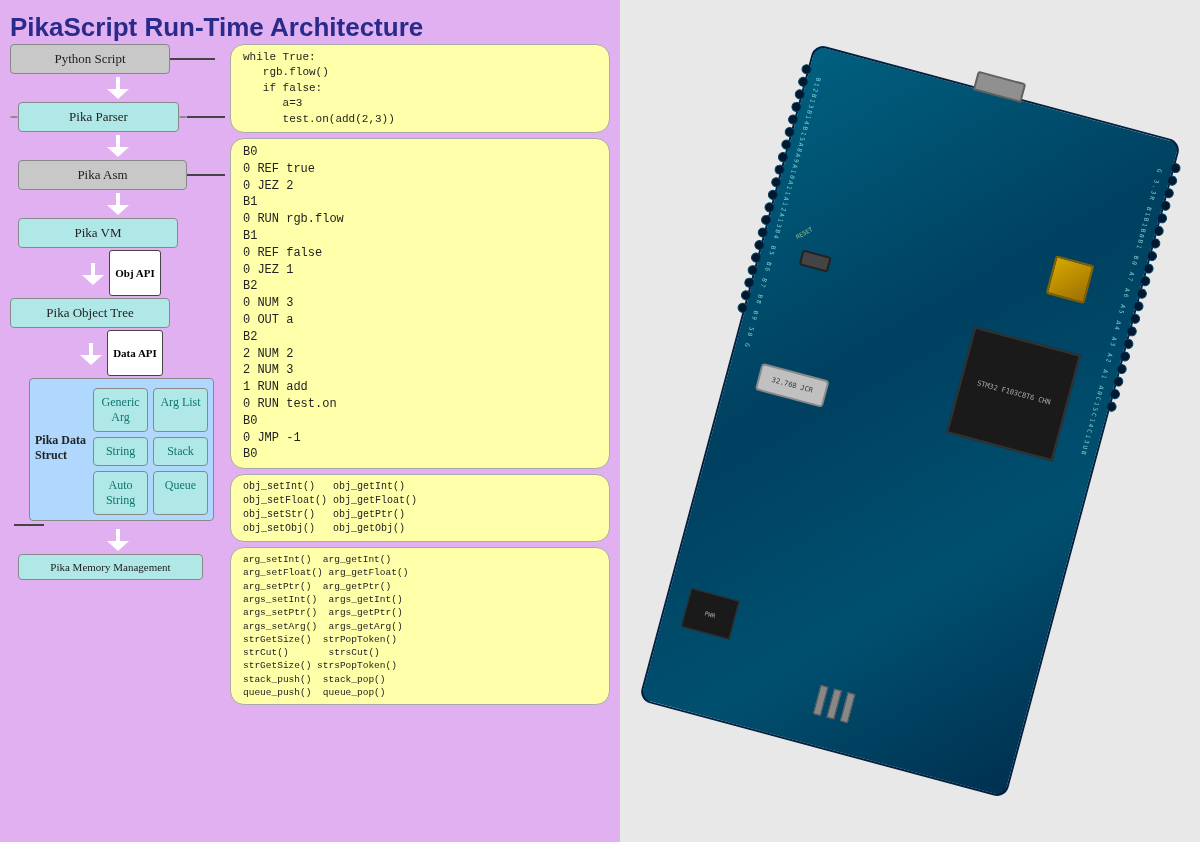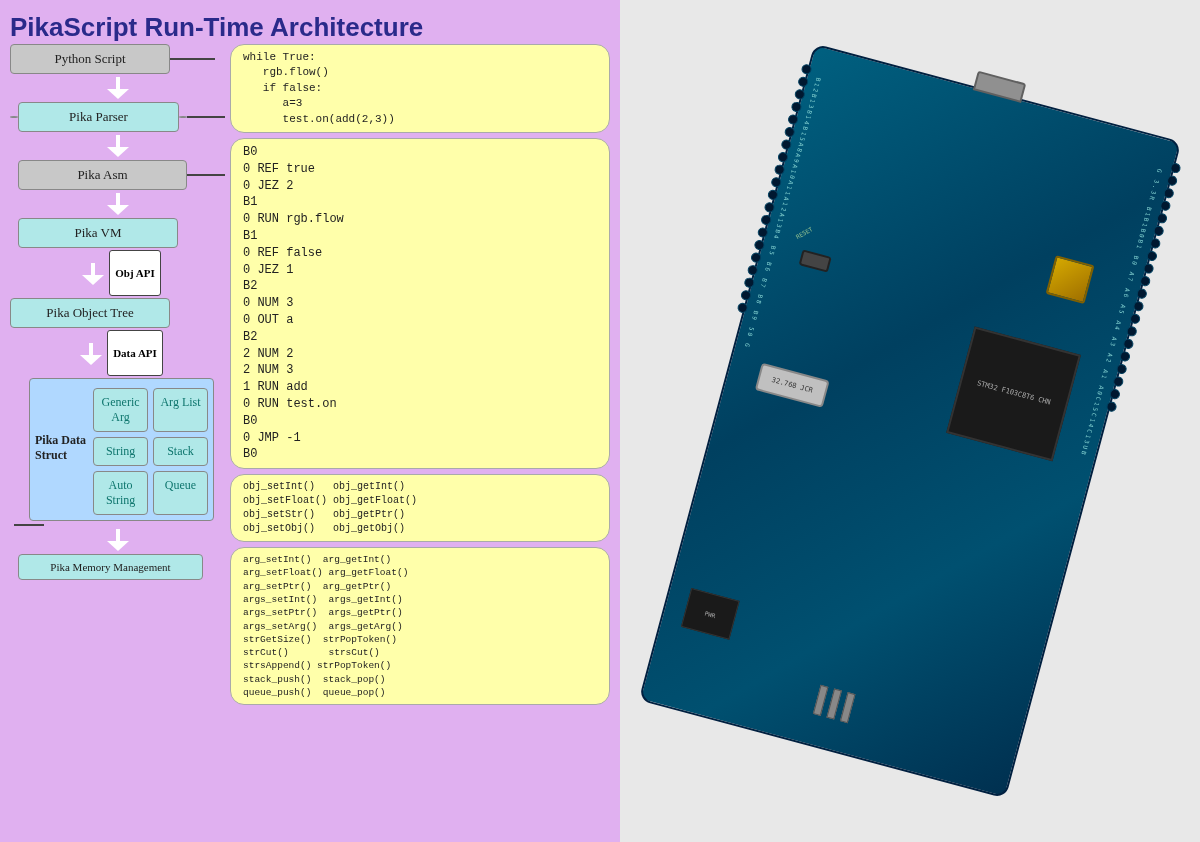--- a/index.html
+++ b/index.html
@@ -475,21 +475,21 @@
 obj_setStr()   obj_getPtr()
 obj_setObj()   obj_getObj()</div>
       <div class="code-box" style="font-size:9.5px">arg_setInt()  arg_getInt()
 arg_setFloat() arg_getFloat()
 arg_setPtr()  arg_getPtr()
 args_setInt()  args_getInt()
 args_setPtr()  args_getPtr()
 args_setArg()  args_getArg()
 strGetSize()  strPopToken()
 strCut()       strsCut()
-strsAppend() strPopToken()
+strGetSize() strsPopToken()
 stack_push()  stack_pop()
 queue_push()  queue_pop()</div>
     </div>
   </div>
 </div>
 
 <div class="right-panel">
   <div class="board-container">
     <div class="board-body">
 

